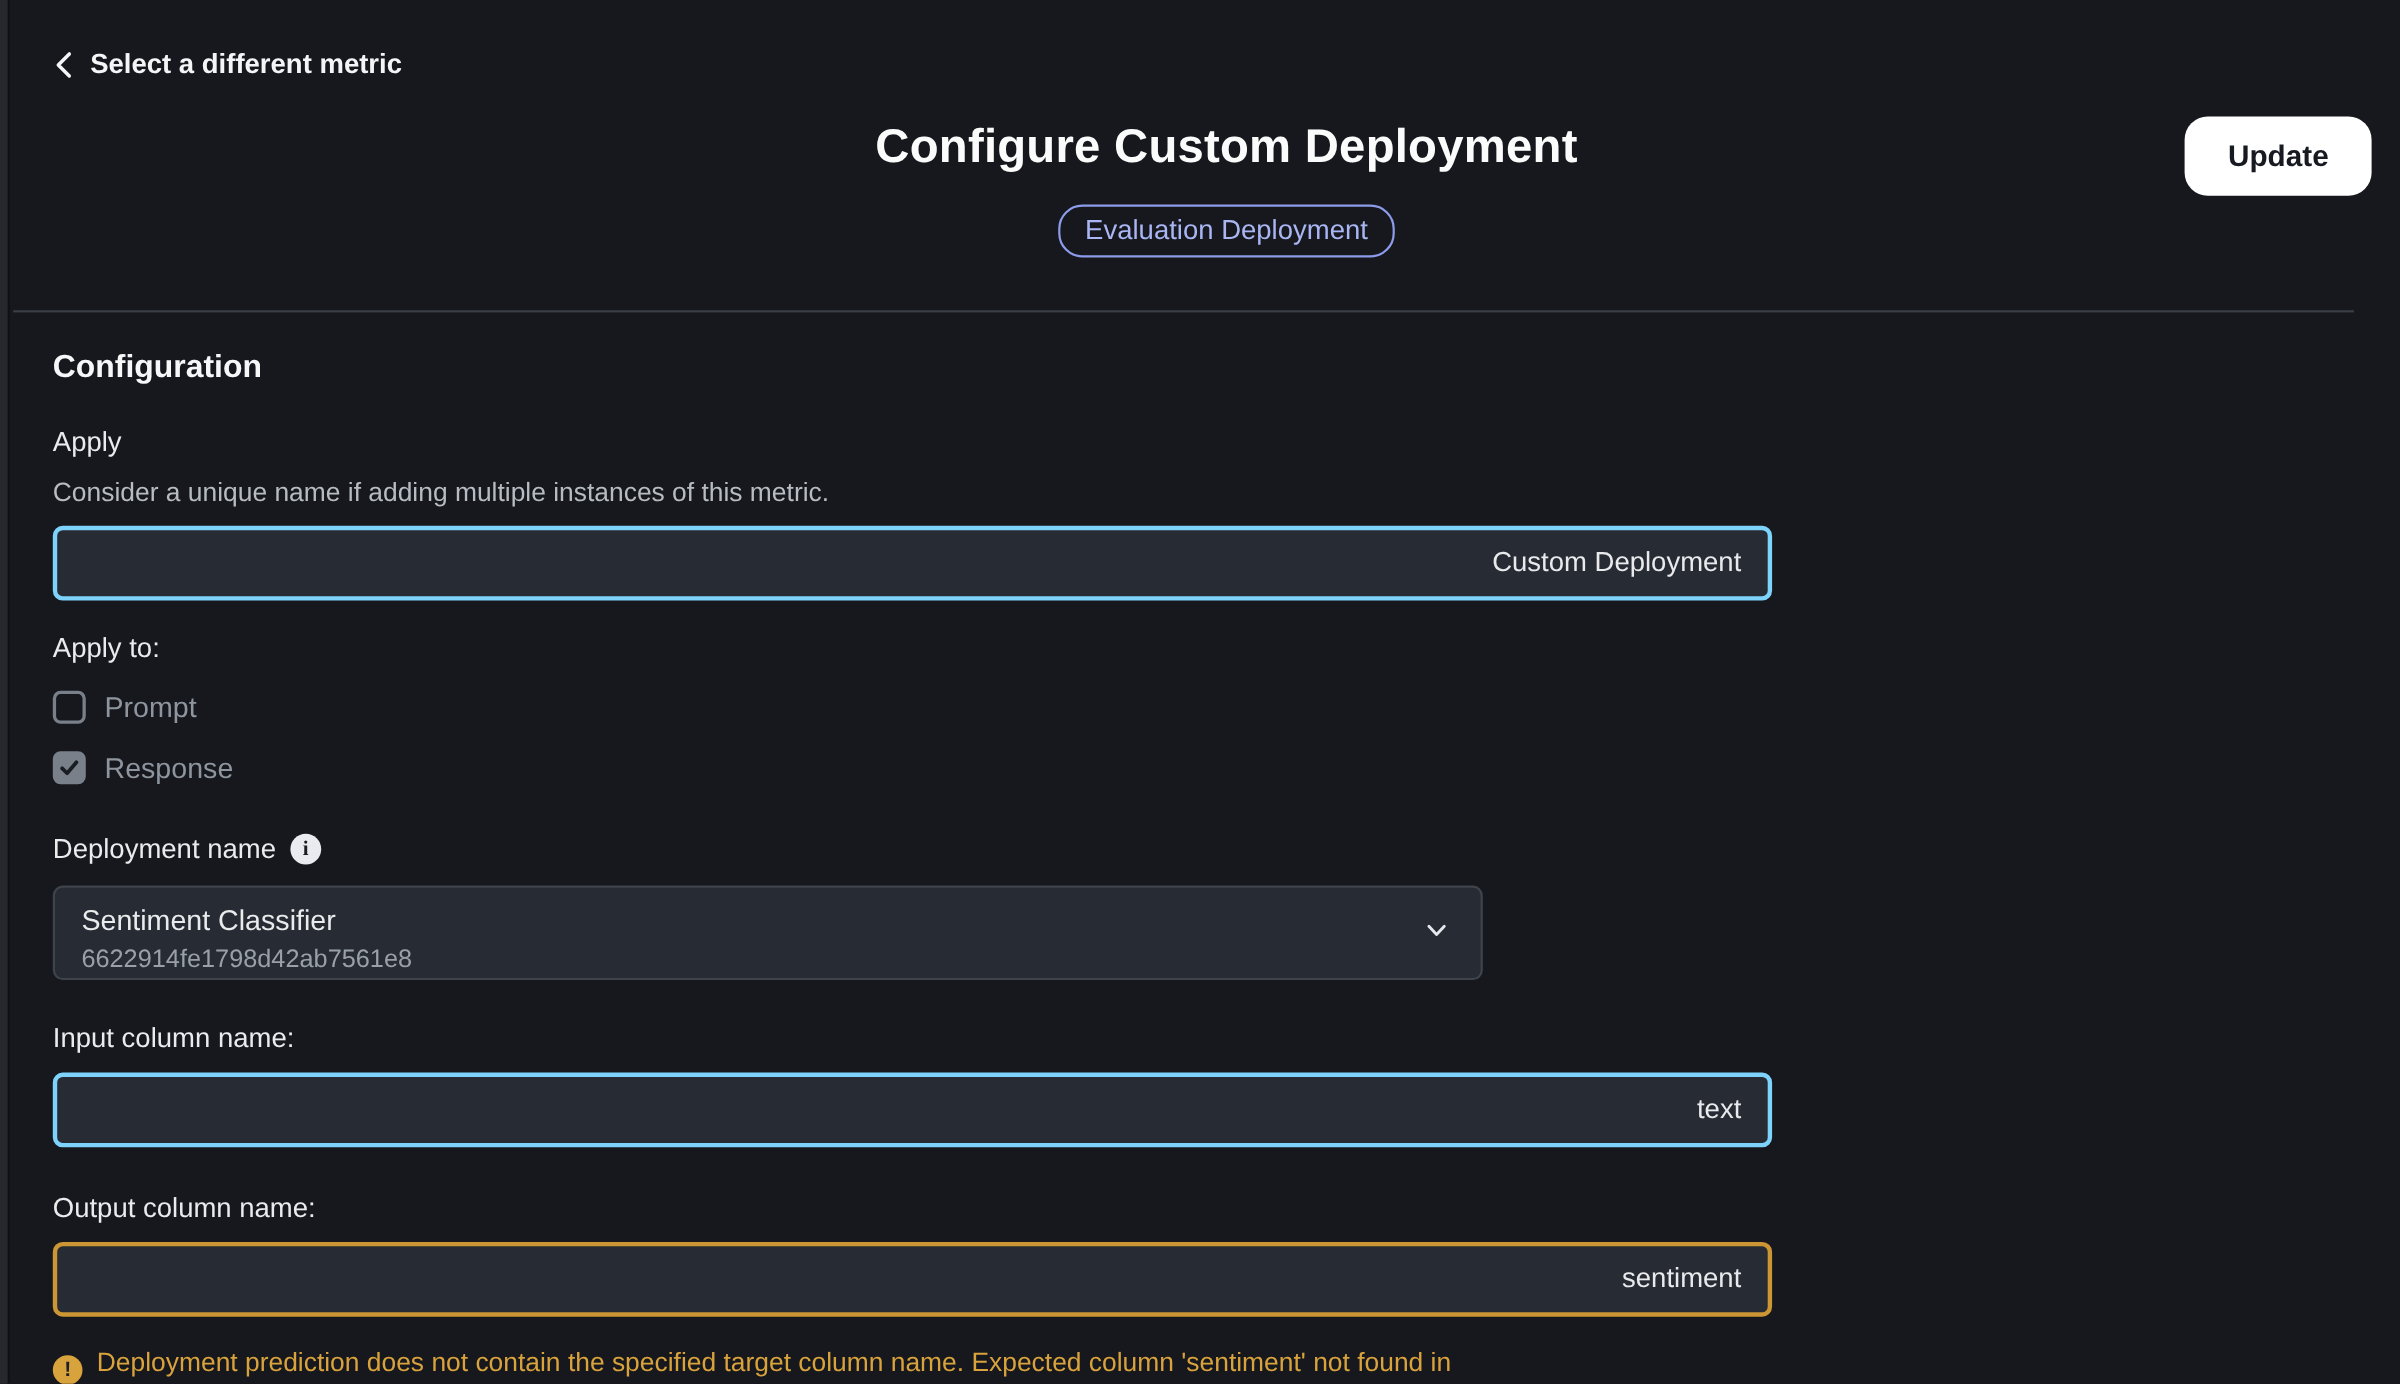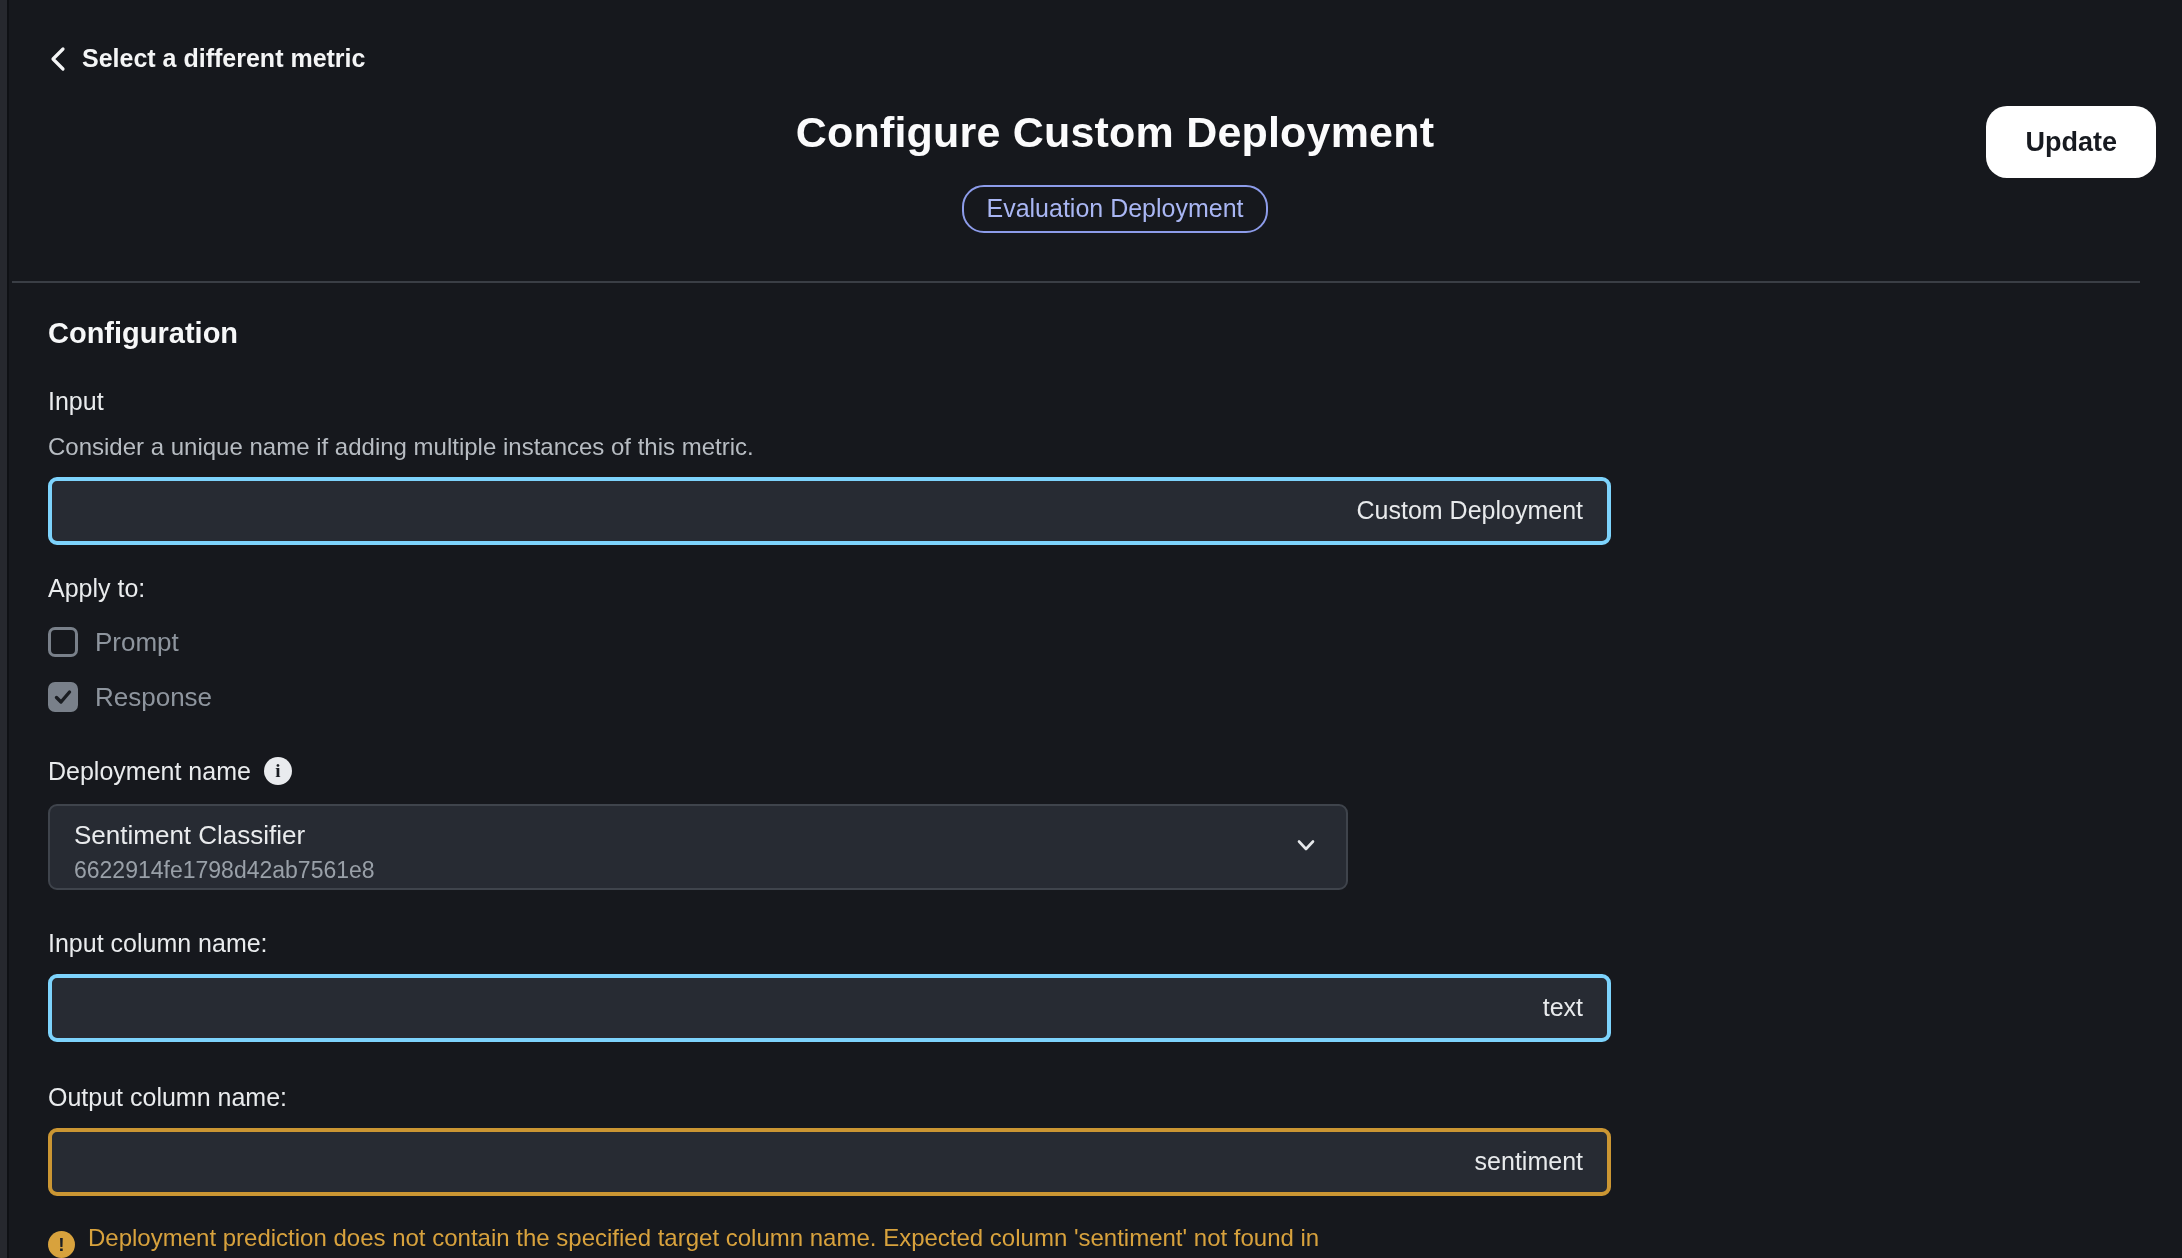--- a/index.html
+++ b/index.html
@@ -135,21 +135,21 @@
   </div>
 
   <button class="update-btn">Update</button>
 
   <div class="divider"></div>
 
   <div class="form-col">
 
     <div class="section-title">Configuration</div>
 
-    <div class="field-label mt-label">Input</div>
+    <div class="field-label mt-label">Apply</div>
     <div class="hint">Consider a unique name if adding multiple instances of this metric.</div>
     <input class="text-input" type="text" value="Custom Deployment" style="">
 
     <div class="field-label" style="margin-top:29px;">Apply to:</div>
 
     <div class="checkbox-row">
       <span class="checkbox">
         
       </span>
       <span class="checkbox-label">Prompt</span>

